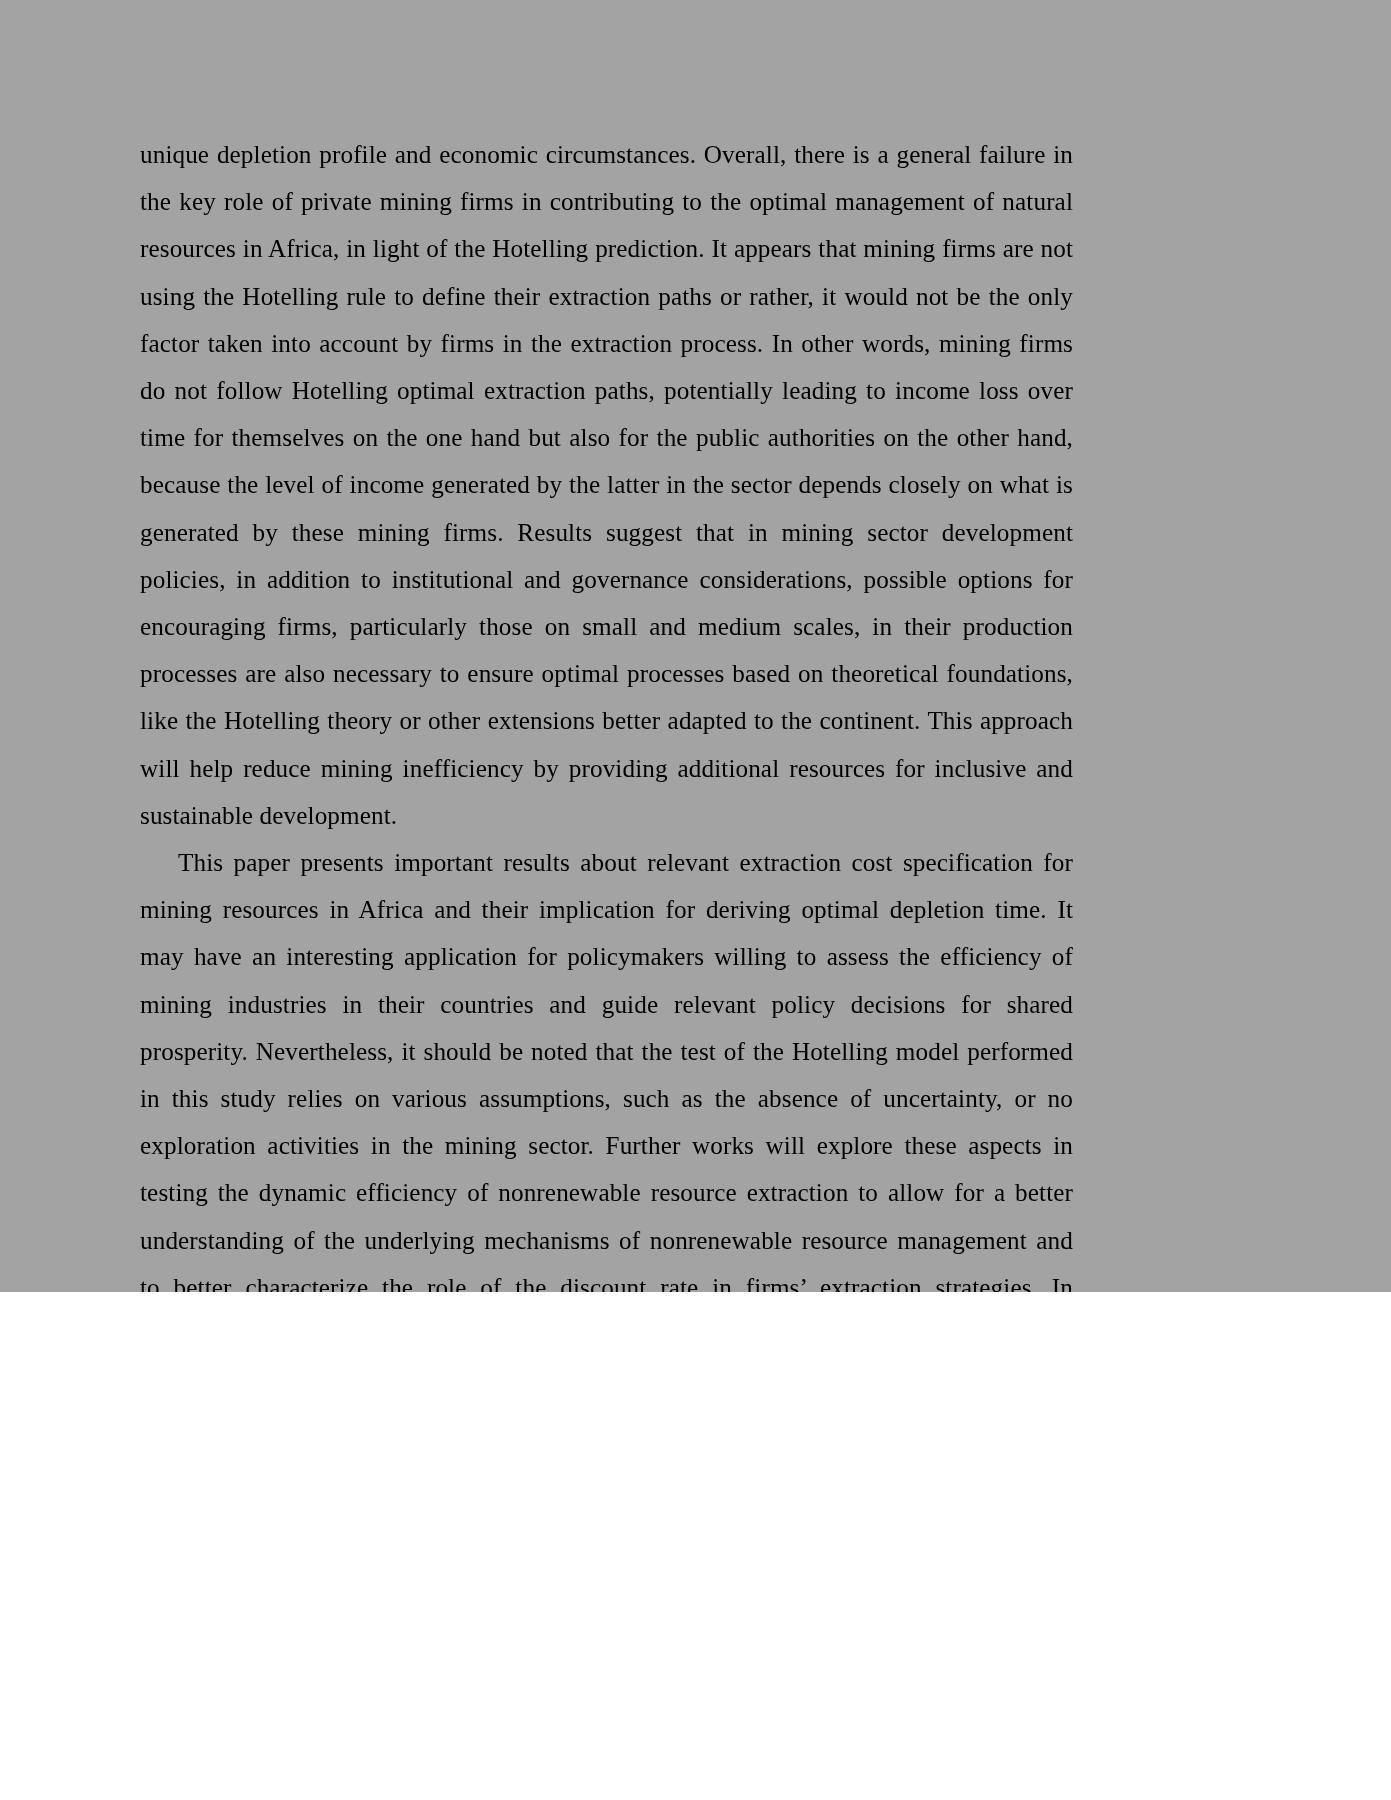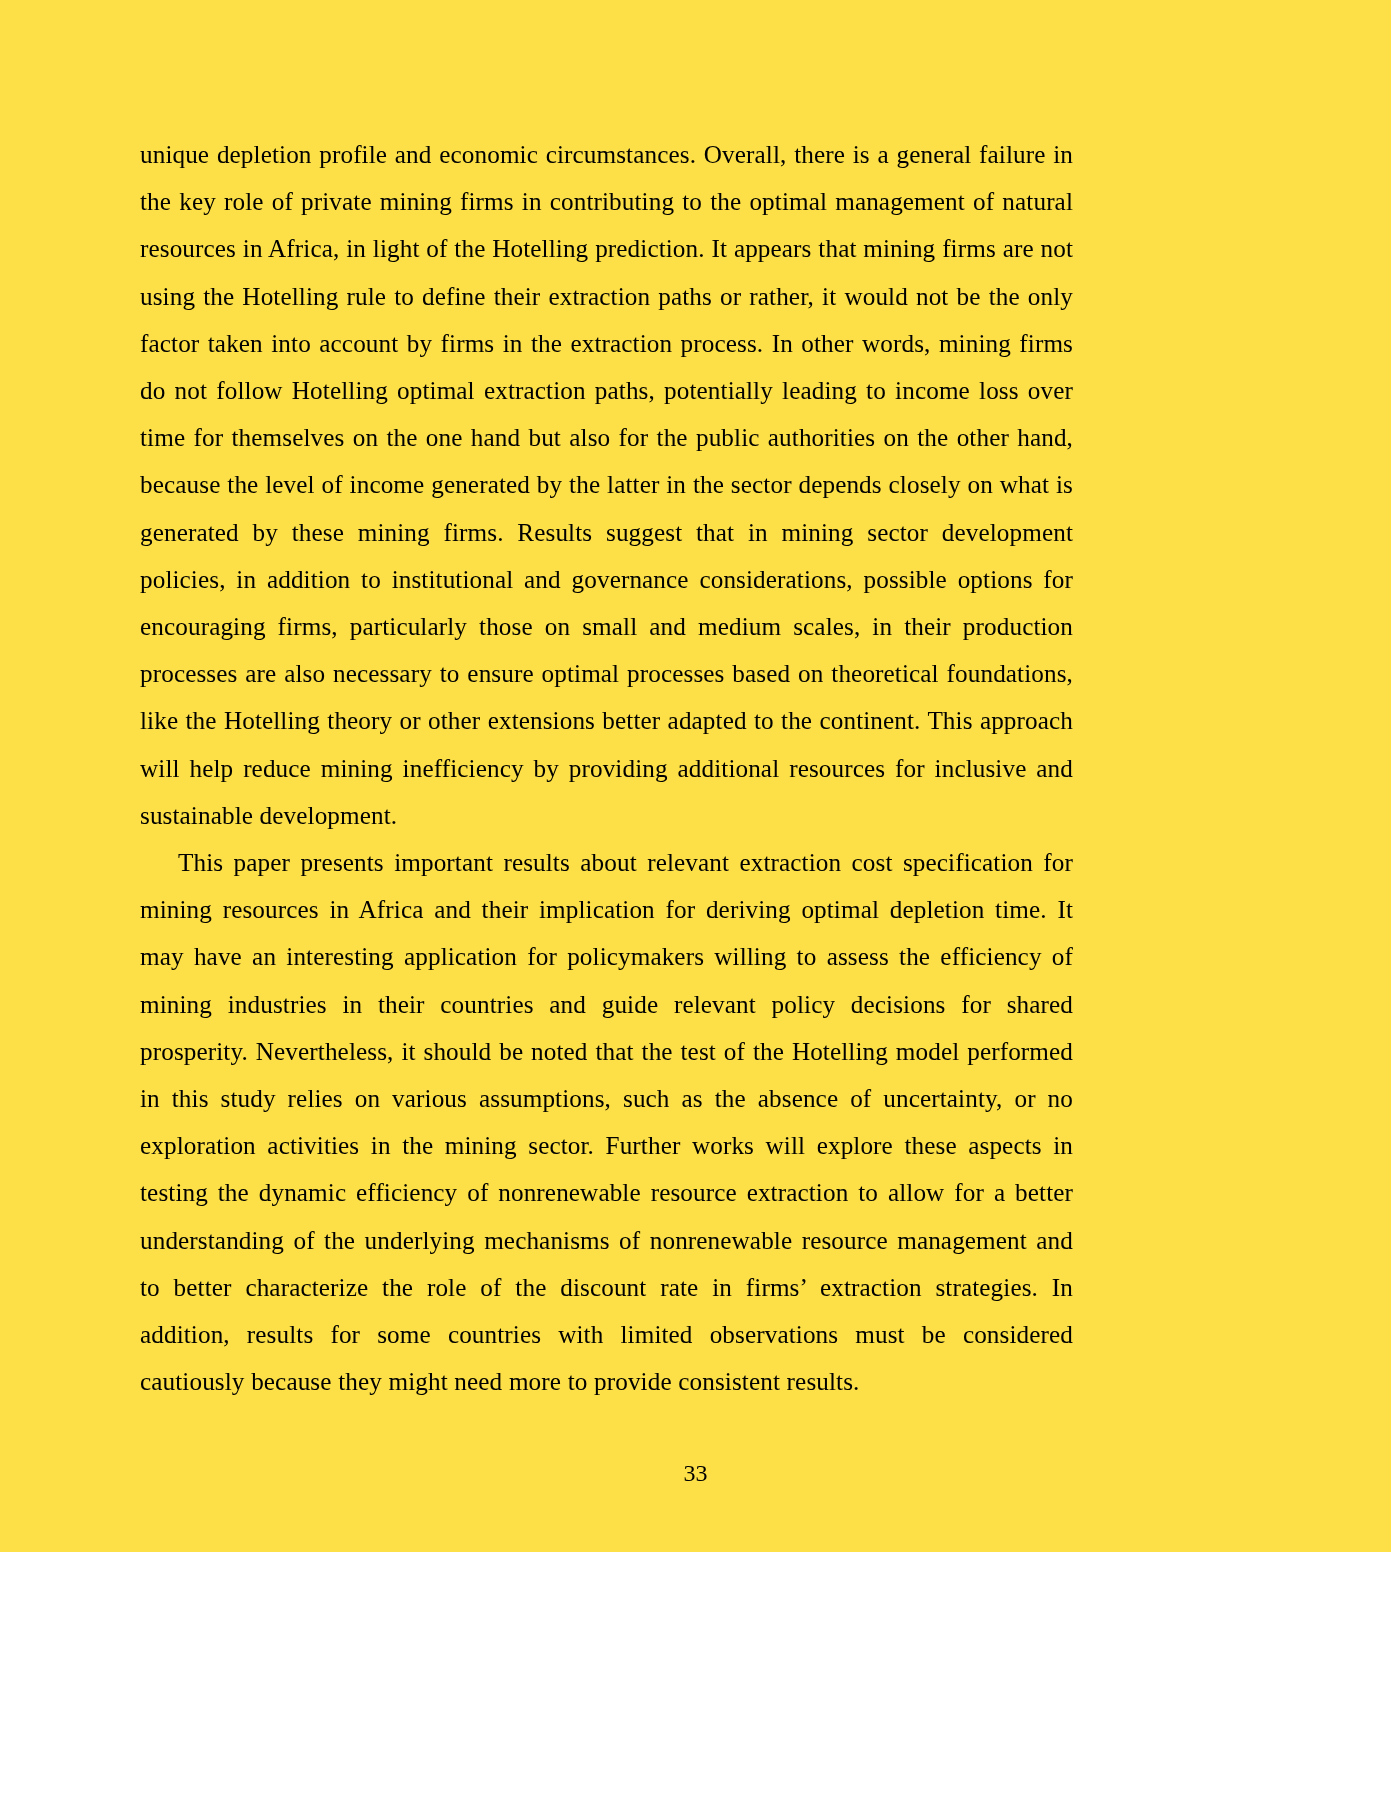--- a/index.html
+++ b/index.html
@@ -8,22 +8,22 @@
     padding: 0;
     background: #ffffff;
   }
   body {
     font-family: "Liberation Serif", "DejaVu Serif", serif;
     color: #000000;
   }
   .page {
     position: relative;
     width: 1391px;
-    height: 1552px;
-    background: #fde047;
+    height: 1292px;
+    background: #a3a3a3;
     overflow: hidden;
     box-sizing: border-box;
   }
   .text-column {
     position: absolute;
     left: 140px;
     top: 131px;
     width: 933px;
   }
   .para {

